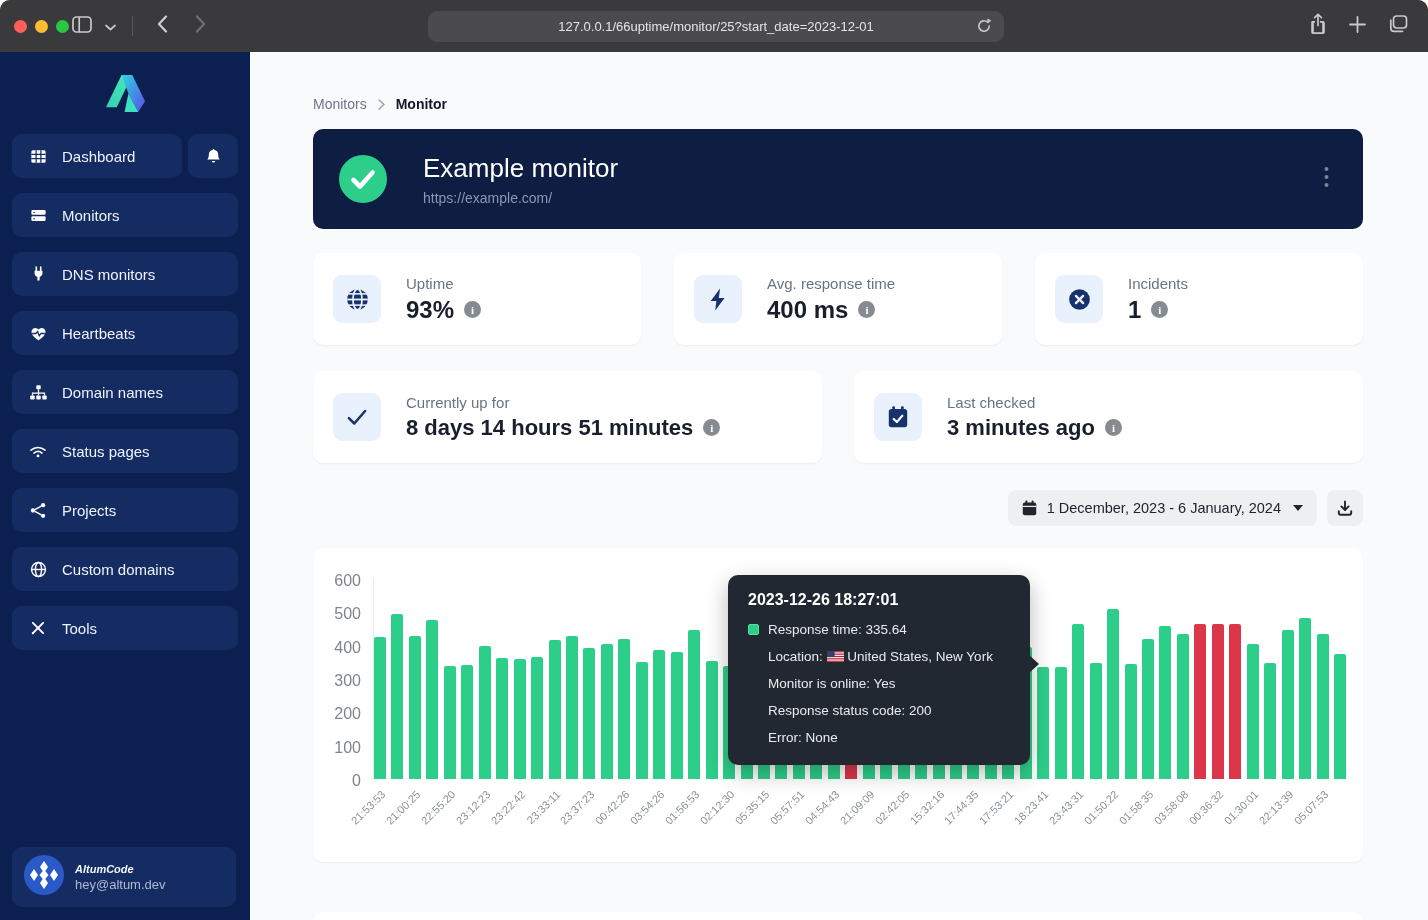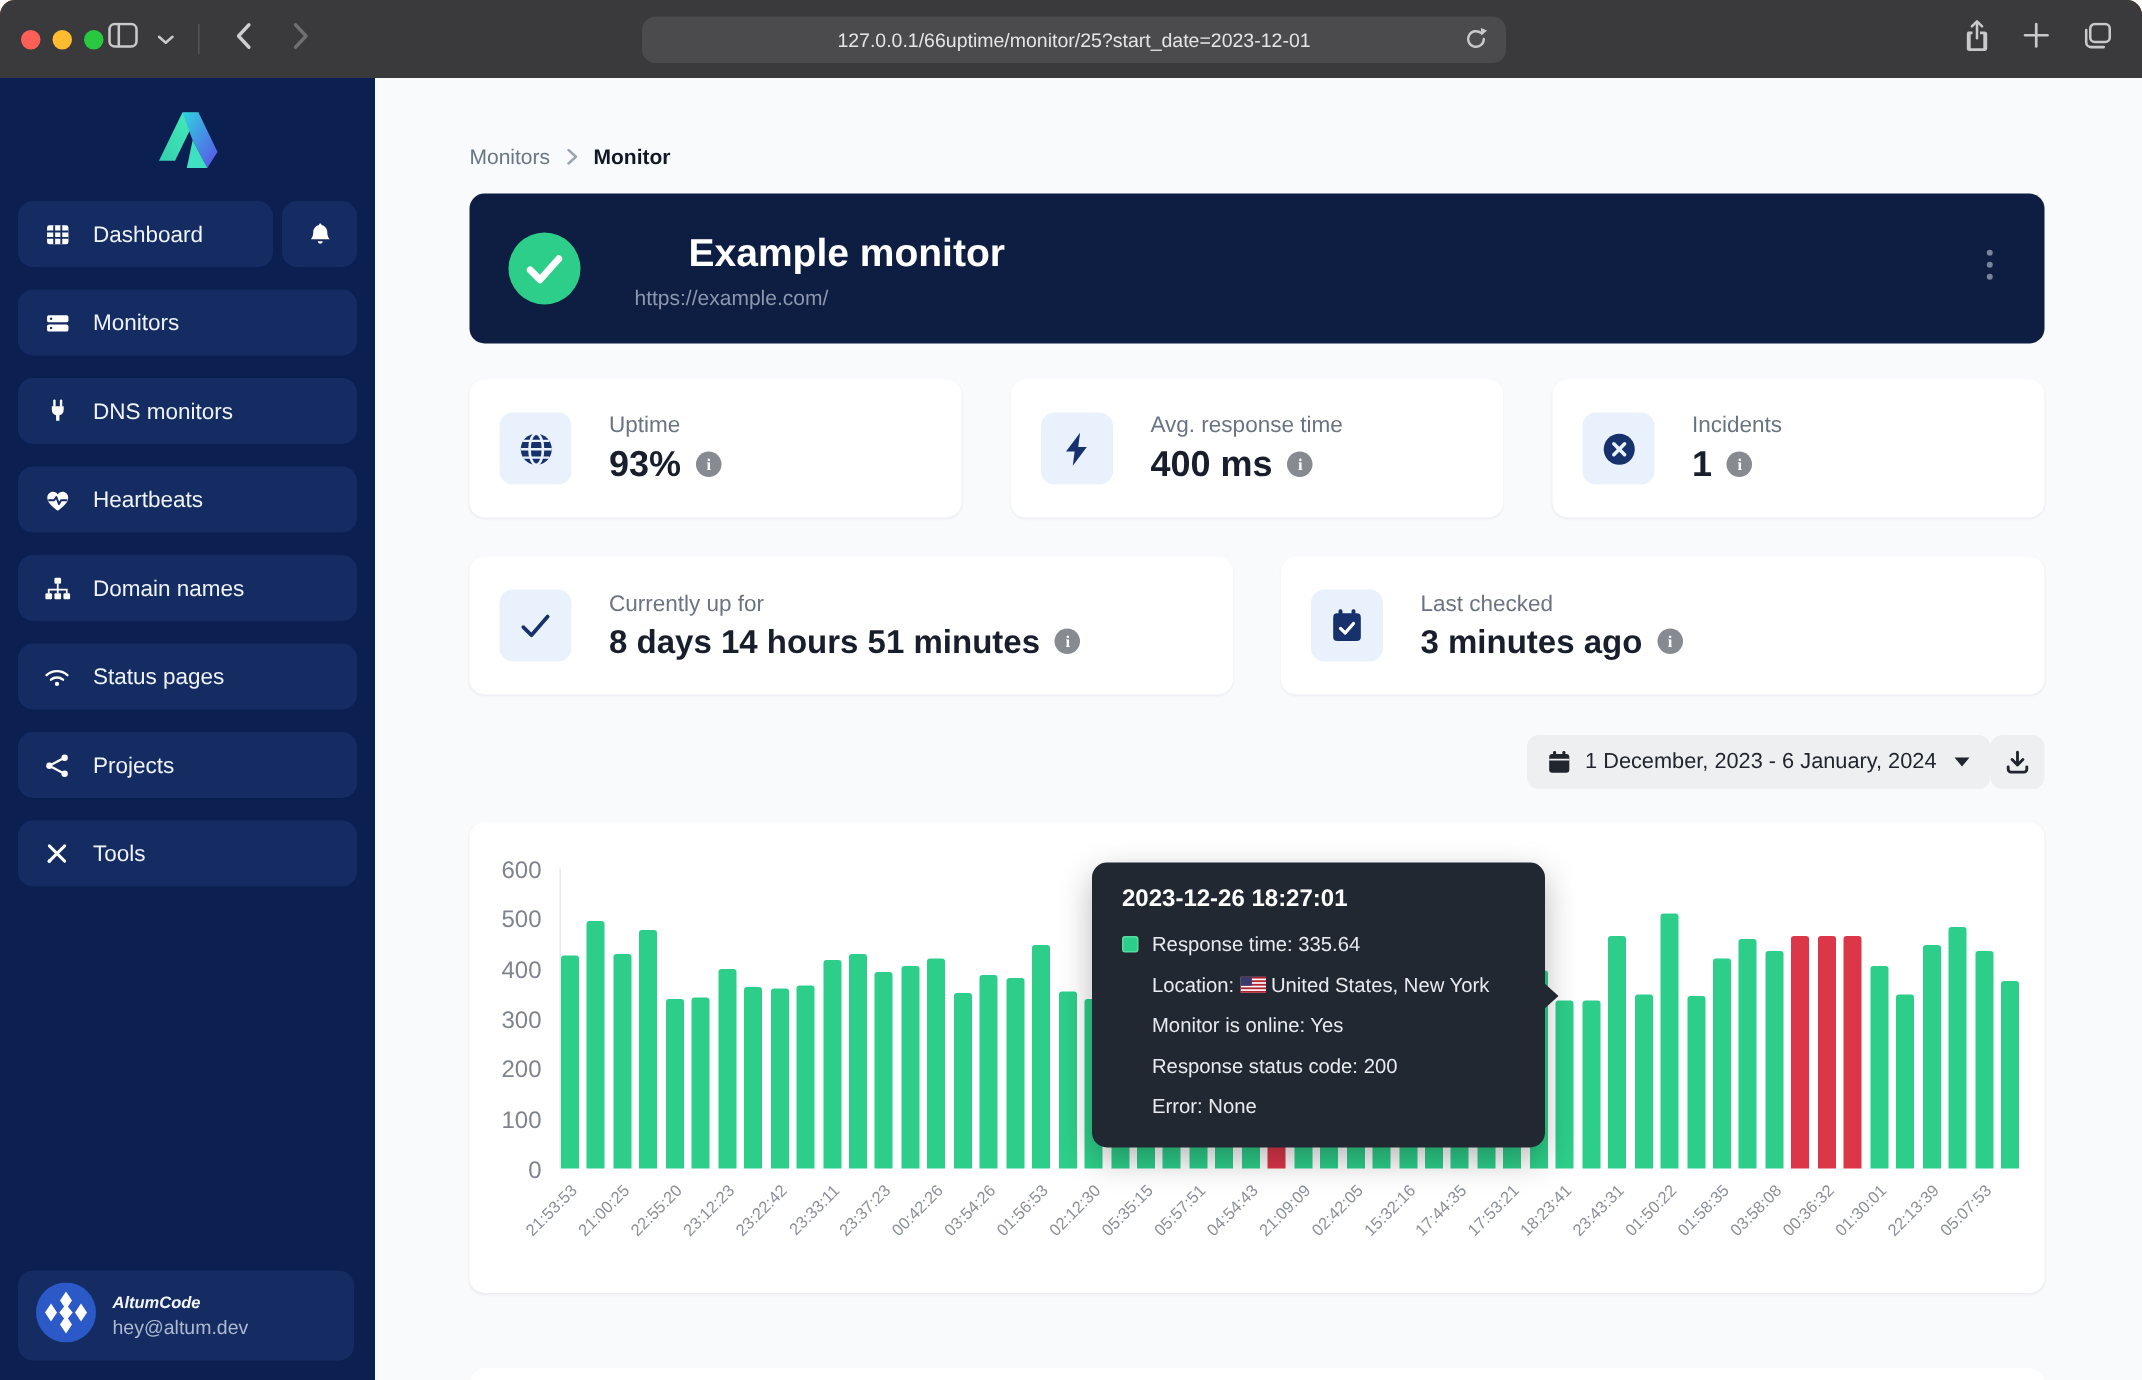--- a/index.html
+++ b/index.html
@@ -37,39 +37,39 @@
   
   .main { position:absolute; left:250px; top:52px; right:0; bottom:0; background:#f8fafc; overflow:hidden; }
   .content { position:relative; margin-left:63px; width:1050px; }
   .crumb { display:flex; align-items:center; gap:11px; padding-top:44px; font-size:14px; color:#6a7586; }
   .crumb .cur { color:#101828; font-weight:600; }
 
   .hcard { margin-top:17px; height:100px; background:#0e1d42; border-radius:10px; position:relative;
            display:flex; align-items:center; padding:0 26px; }
   .hcheck { width:48px; height:48px; border-radius:50%; background:#2dce89; display:flex; align-items:center; justify-content:center; }
   .htext { margin-left:36px; }
-  .htitle { font-size:26px; font-weight:700; color:#fff;margin-left:36px; }
+  .htitle { font-size:26px; font-weight:400; color:#fff; }
   .hurl { font-size:14px; color:#8d97ad; margin-top:6px; }
   .hmenu { position:absolute; right:30px; top:50%; transform:translateY(-50%); cursor:pointer; padding:4px; }
 
   .statrow { display:flex; gap:33px; margin-top:24px; }
   .scard { flex:1; background:#fff; border-radius:10px; height:92px; box-shadow:0 1px 2px rgba(15,23,42,.06);
            display:flex; align-items:center; padding:0 20px; gap:25px; }
   .icon-sq { width:48px; height:48px; border-radius:9px; background:#e9f1fc; display:flex; align-items:center; justify-content:center; }
   .slabel { font-size:15px; color:#6a7383; }
   .svalue { font-size:24px; font-weight:700; color:#191e2d; display:flex; align-items:center; gap:10px; margin-top:4px; }
   .row2 { display:flex; gap:32px; margin-top:26px; }
   .wcard { width:510px; background:#fff; border-radius:10px; height:92px; box-shadow:0 1px 2px rgba(15,23,42,.06);
            display:flex; align-items:center; padding:0 20px; gap:25px; }
   .wvalue { font-size:22px; font-weight:700; color:#191e2d; display:flex; align-items:center; gap:10px; margin-top:4px; }
   .info { width:17px; height:17px; min-width:17px; border-radius:50%; background:#868b92; color:#fff; font-size:11px;
           font-weight:700; display:inline-flex; align-items:center; justify-content:center;
           font-family:"Liberation Serif", serif; cursor:pointer; }
 
-  .datebar { display:flex; justify-content:flex-end; margin-top:27px; }
+  .datebar { display:flex; justify-content:flex-end; gap:10px; margin-top:27px; }
   .datebtn { height:36px; background:#edeff1; border-radius:8px; display:flex; align-items:center; padding:0 14px;
              gap:10px; font-size:14.5px; color:#20252e; cursor:pointer; }
   .caret { width:0; height:0; border-left:5px solid transparent; border-right:5px solid transparent; border-top:6px solid #20252e; margin-left:2px; }
   .dlbtn { width:36px; height:36px; background:#edeff1; border-radius:8px; display:flex; align-items:center; justify-content:center; cursor:pointer; }
 
   
   .chartcard { margin-top:22px; height:314px; background:#fff; border-radius:10px; position:relative;
                box-shadow:0 1px 2px rgba(15,23,42,.06); }
   .ylab { position:absolute; font-size:16px; color:#7e848e; width:40px; text-align:right; left:8px; }
   .plot { position:absolute; left:60px; top:31px; width:972px; height:200px; border-left:1px solid #e7e9ed; }
@@ -252,20 +252,30 @@
             <span class="nicon">
               <svg width="19" height="19" viewBox="0 0 24 24">
                 <circle cx="5" cy="12" r="2.7" fill="#fff"></circle>
                 <circle cx="17.8" cy="5.3" r="2.7" fill="#fff"></circle>
                 <circle cx="17.8" cy="18.7" r="2.7" fill="#fff"></circle>
                 <line x1="7.3" y1="10.8" x2="15.6" y2="6.4" stroke="#fff" stroke-width="1.9"></line>
                 <line x1="7.3" y1="13.2" x2="15.6" y2="17.6" stroke="#fff" stroke-width="1.9"></line>
               </svg>
             </span>
             <span class="nlabel">Projects</span>
+          </div>
+          <div class="navitem">
+            <span class="nicon">
+              <svg width="19" height="19" viewBox="0 0 24 24">
+                <circle cx="12" cy="12" r="8.8" fill="none" stroke="#fff" stroke-width="1.8"></circle>
+                <ellipse cx="12" cy="12" rx="3.9" ry="8.8" fill="none" stroke="#fff" stroke-width="1.8"></ellipse>
+                <line x1="3.2" y1="12" x2="20.8" y2="12" stroke="#fff" stroke-width="1.8"></line>
+              </svg>
+            </span>
+            <span class="nlabel">Custom domains</span>
           </div>
           <div class="navitem">
             <span class="nicon">
               <svg width="18" height="18" viewBox="0 0 24 24">
                 <line x1="5.2" y1="5.2" x2="18.8" y2="18.8" stroke="#fff" stroke-width="2.6" stroke-linecap="round"></line>
                 <line x1="18.8" y1="5.2" x2="5.2" y2="18.8" stroke="#fff" stroke-width="2.6" stroke-linecap="round"></line>
                 <circle cx="5.2" cy="18.8" r="1.6" fill="#fff"></circle>
               </svg>
             </span>
             <span class="nlabel">Tools</span>

